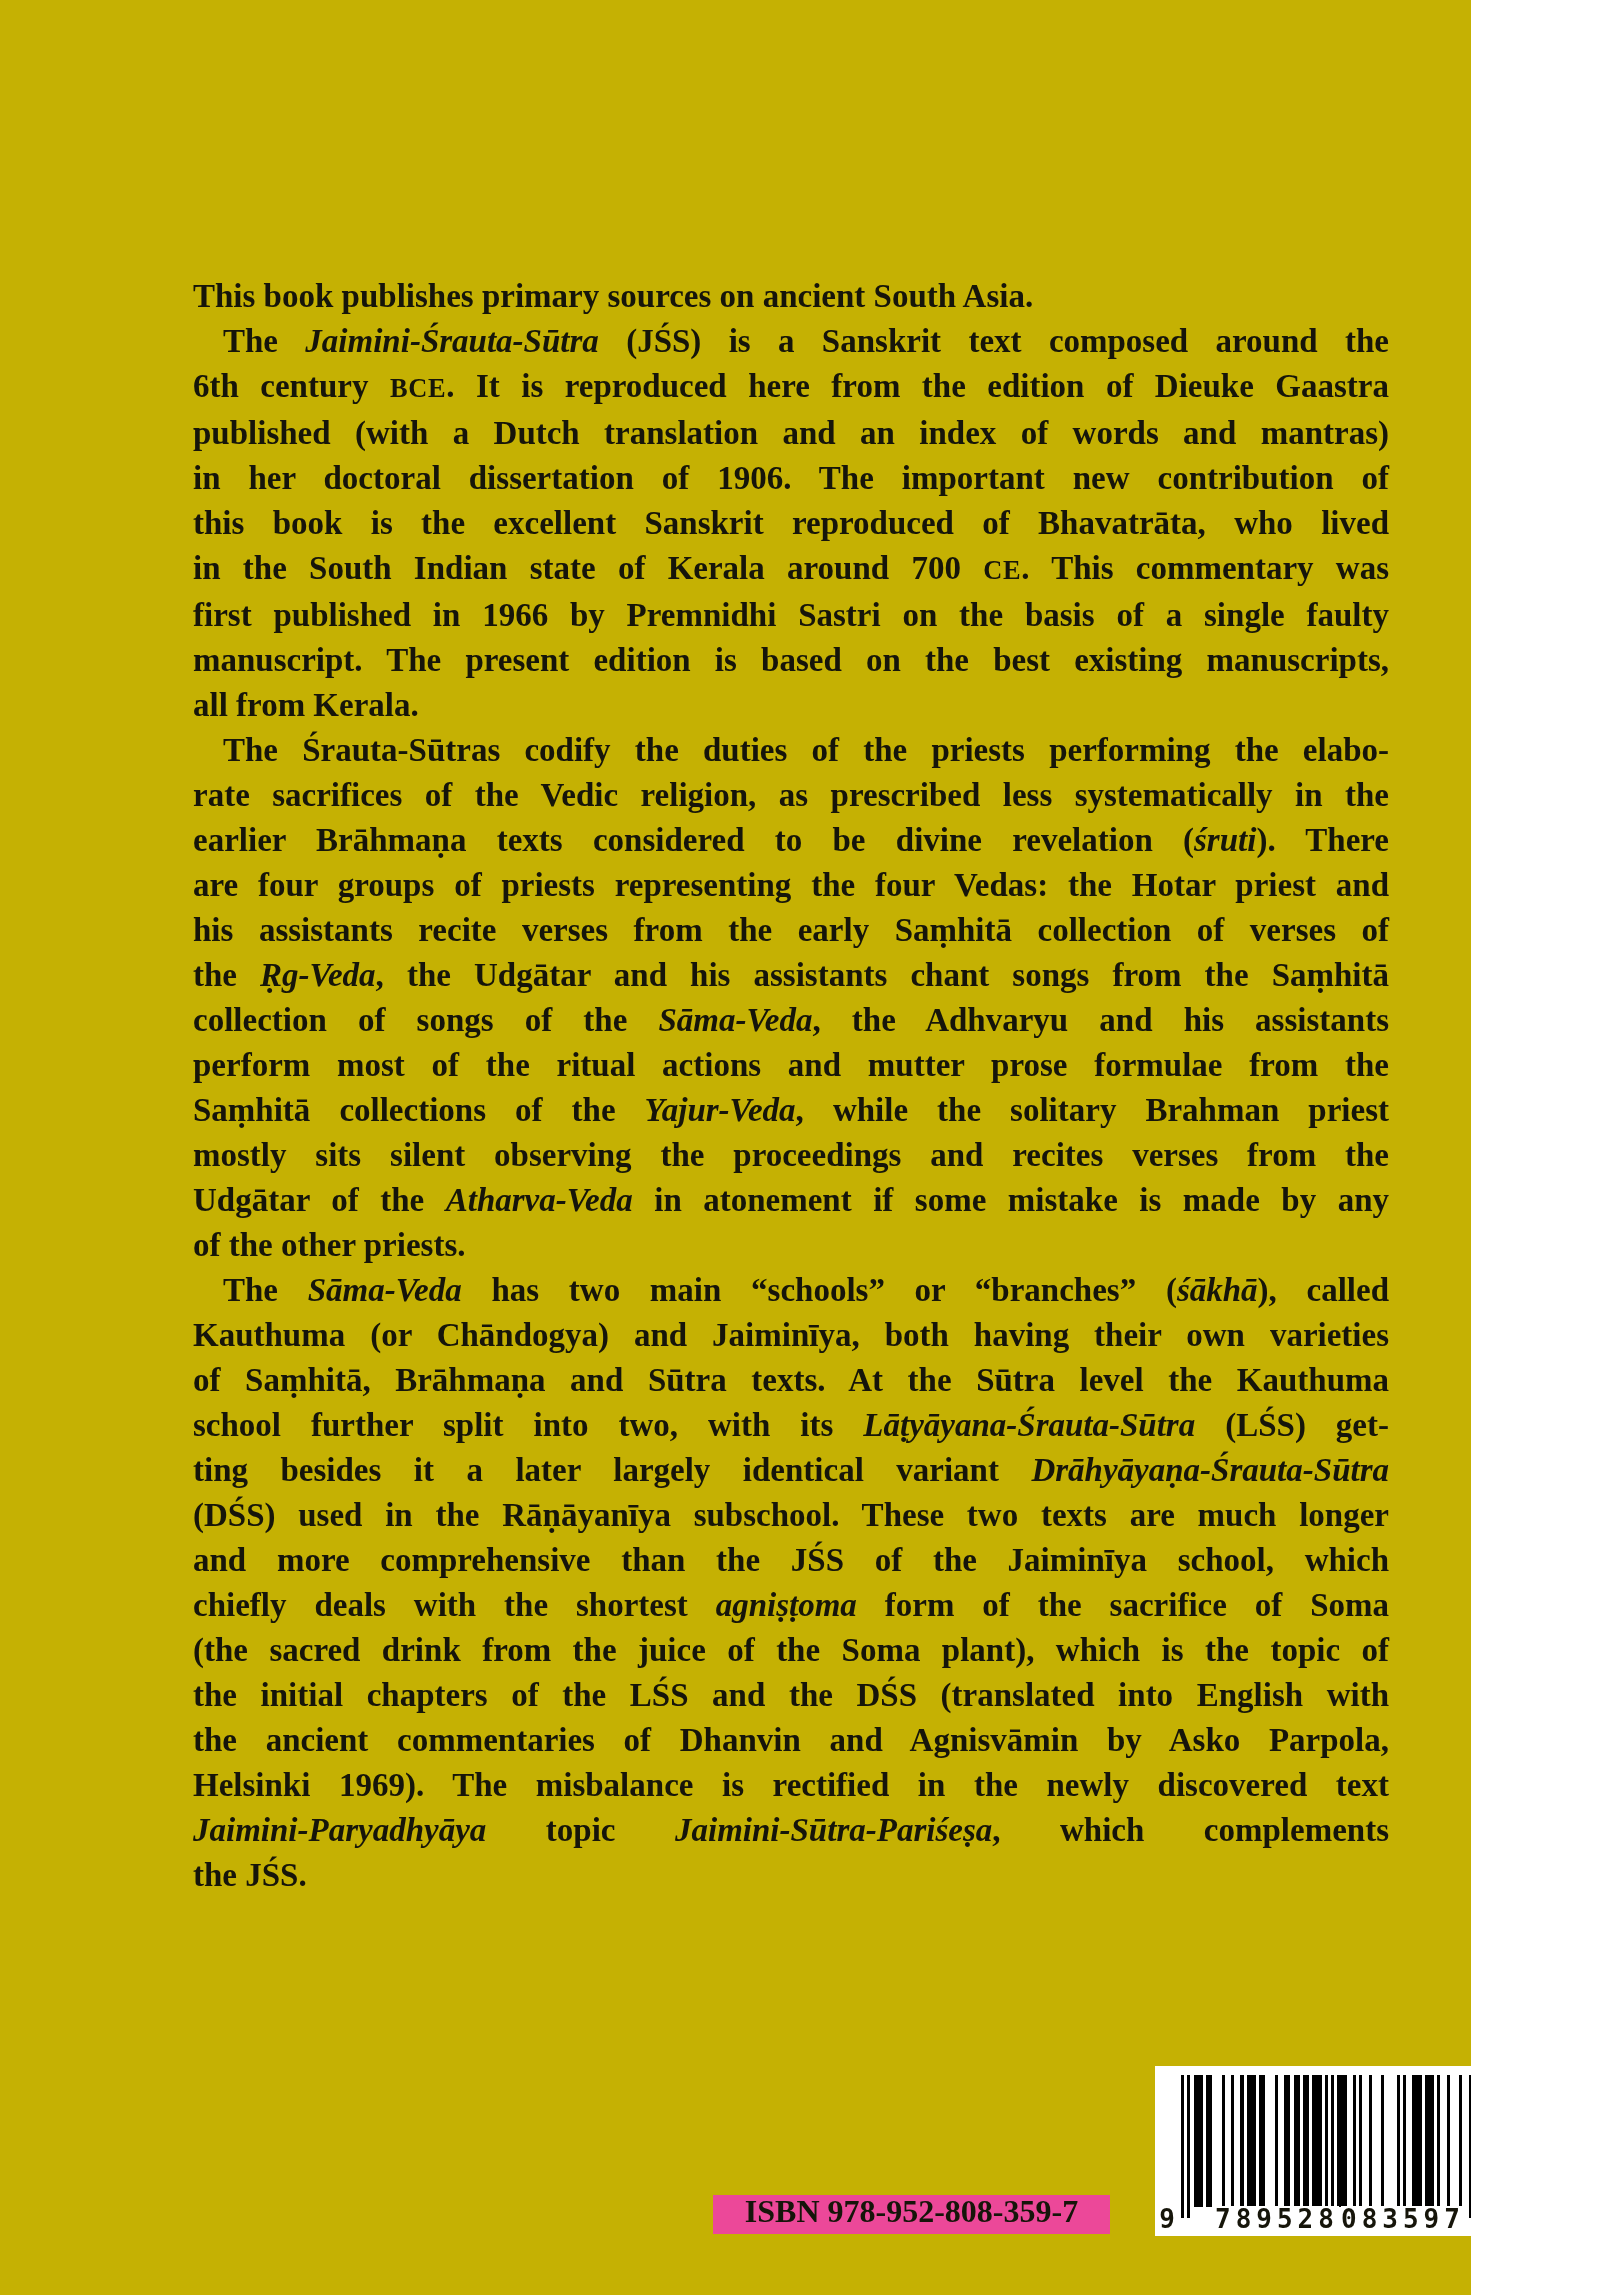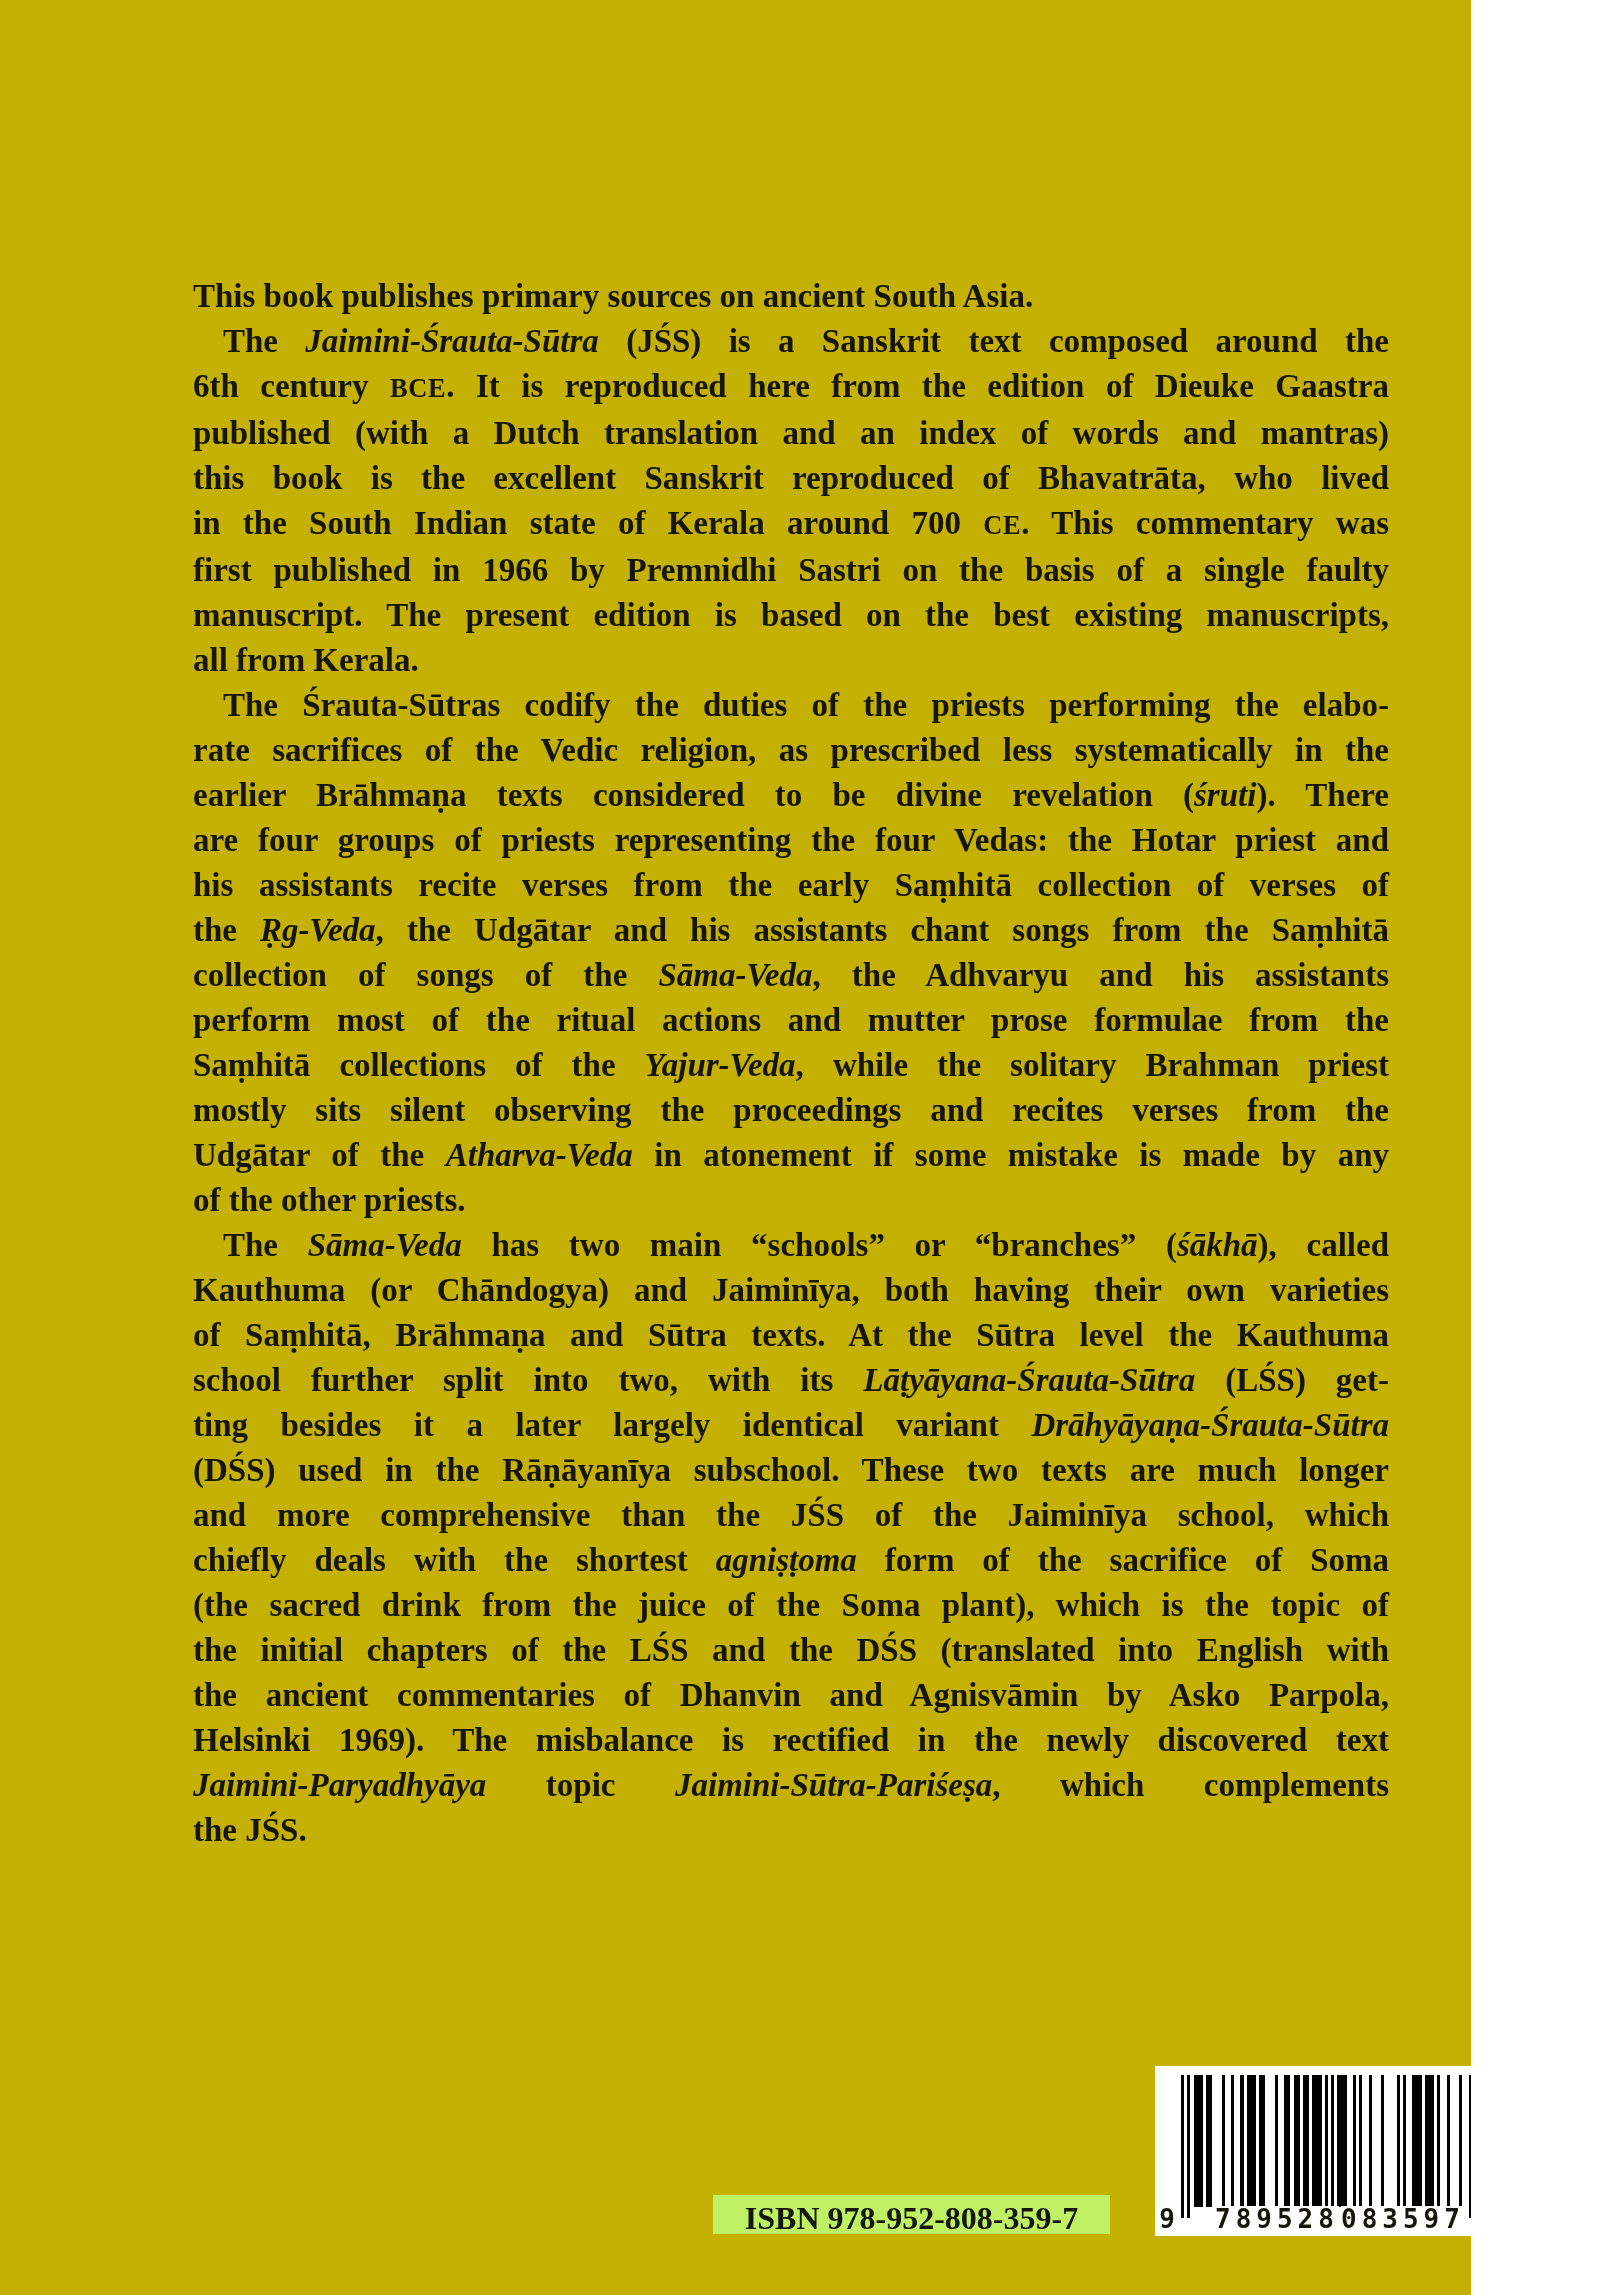--- a/index.html
+++ b/index.html
@@ -40,23 +40,23 @@
   .blurb .sc {
     font-size: 0.8em;
     letter-spacing: 0.7px;
   }
   .isbn-box {
     position: absolute;
     left: 713px;
     top: 2195px;
     width: 397px;
     height: 39px;
-    background: #bef264;
+    background: #ec4899;
     display: flex;
-    align-items: flex-end;
+    align-items: flex-start;
     justify-content: center;
   }
   .isbn-box span {
     font-size: 32px;
     line-height: 32px;
     white-space: nowrap;
   }
   .barcode-box {
     position: absolute;
     left: 1155px;
@@ -92,20 +92,21 @@
 <div class="page" style="background: rgb(197, 177, 3); color: rgb(22, 21, 10);">
 
   <div class="blurb">
       <div>
         <div class="line last"><span>This book publishes primary sources on ancient South Asia.</span></div>
       </div>
       <div>
         <div class="line indent"><span>The </span><span class="it">Jaimini-Śrauta-Sūtra</span><span> (JŚS) is a Sanskrit text composed around the</span></div>
         <div class="line"><span>6th century </span><span class="sc">BCE</span><span>. It is reproduced here from the edition of Dieuke Gaastra</span></div>
         <div class="line"><span>published (with a Dutch translation and an index of words and mantras)</span></div>
+        <div class="line"><span>in her doctoral dissertation of 1906. The important new contribution of</span></div>
         <div class="line"><span>this book is the excellent Sanskrit reproduced of Bhavatrāta, who lived</span></div>
         <div class="line"><span>in the South Indian state of Kerala around 700 </span><span class="sc">CE</span><span>. This commentary was</span></div>
         <div class="line"><span>first published in 1966 by Premnidhi Sastri on the basis of a single faulty</span></div>
         <div class="line"><span>manuscript. The present edition is based on the best existing manuscripts,</span></div>
         <div class="line last"><span>all from Kerala.</span></div>
       </div>
       <div>
         <div class="line indent"><span>The Śrauta-Sūtras codify the duties of the priests performing the elabo-</span></div>
         <div class="line"><span>rate sacrifices of the Vedic religion, as prescribed less systematically in the</span></div>
         <div class="line"><span>earlier Brāhmaṇa texts considered to be divine revelation (</span><span class="it">śruti</span><span>). There</span></div>

